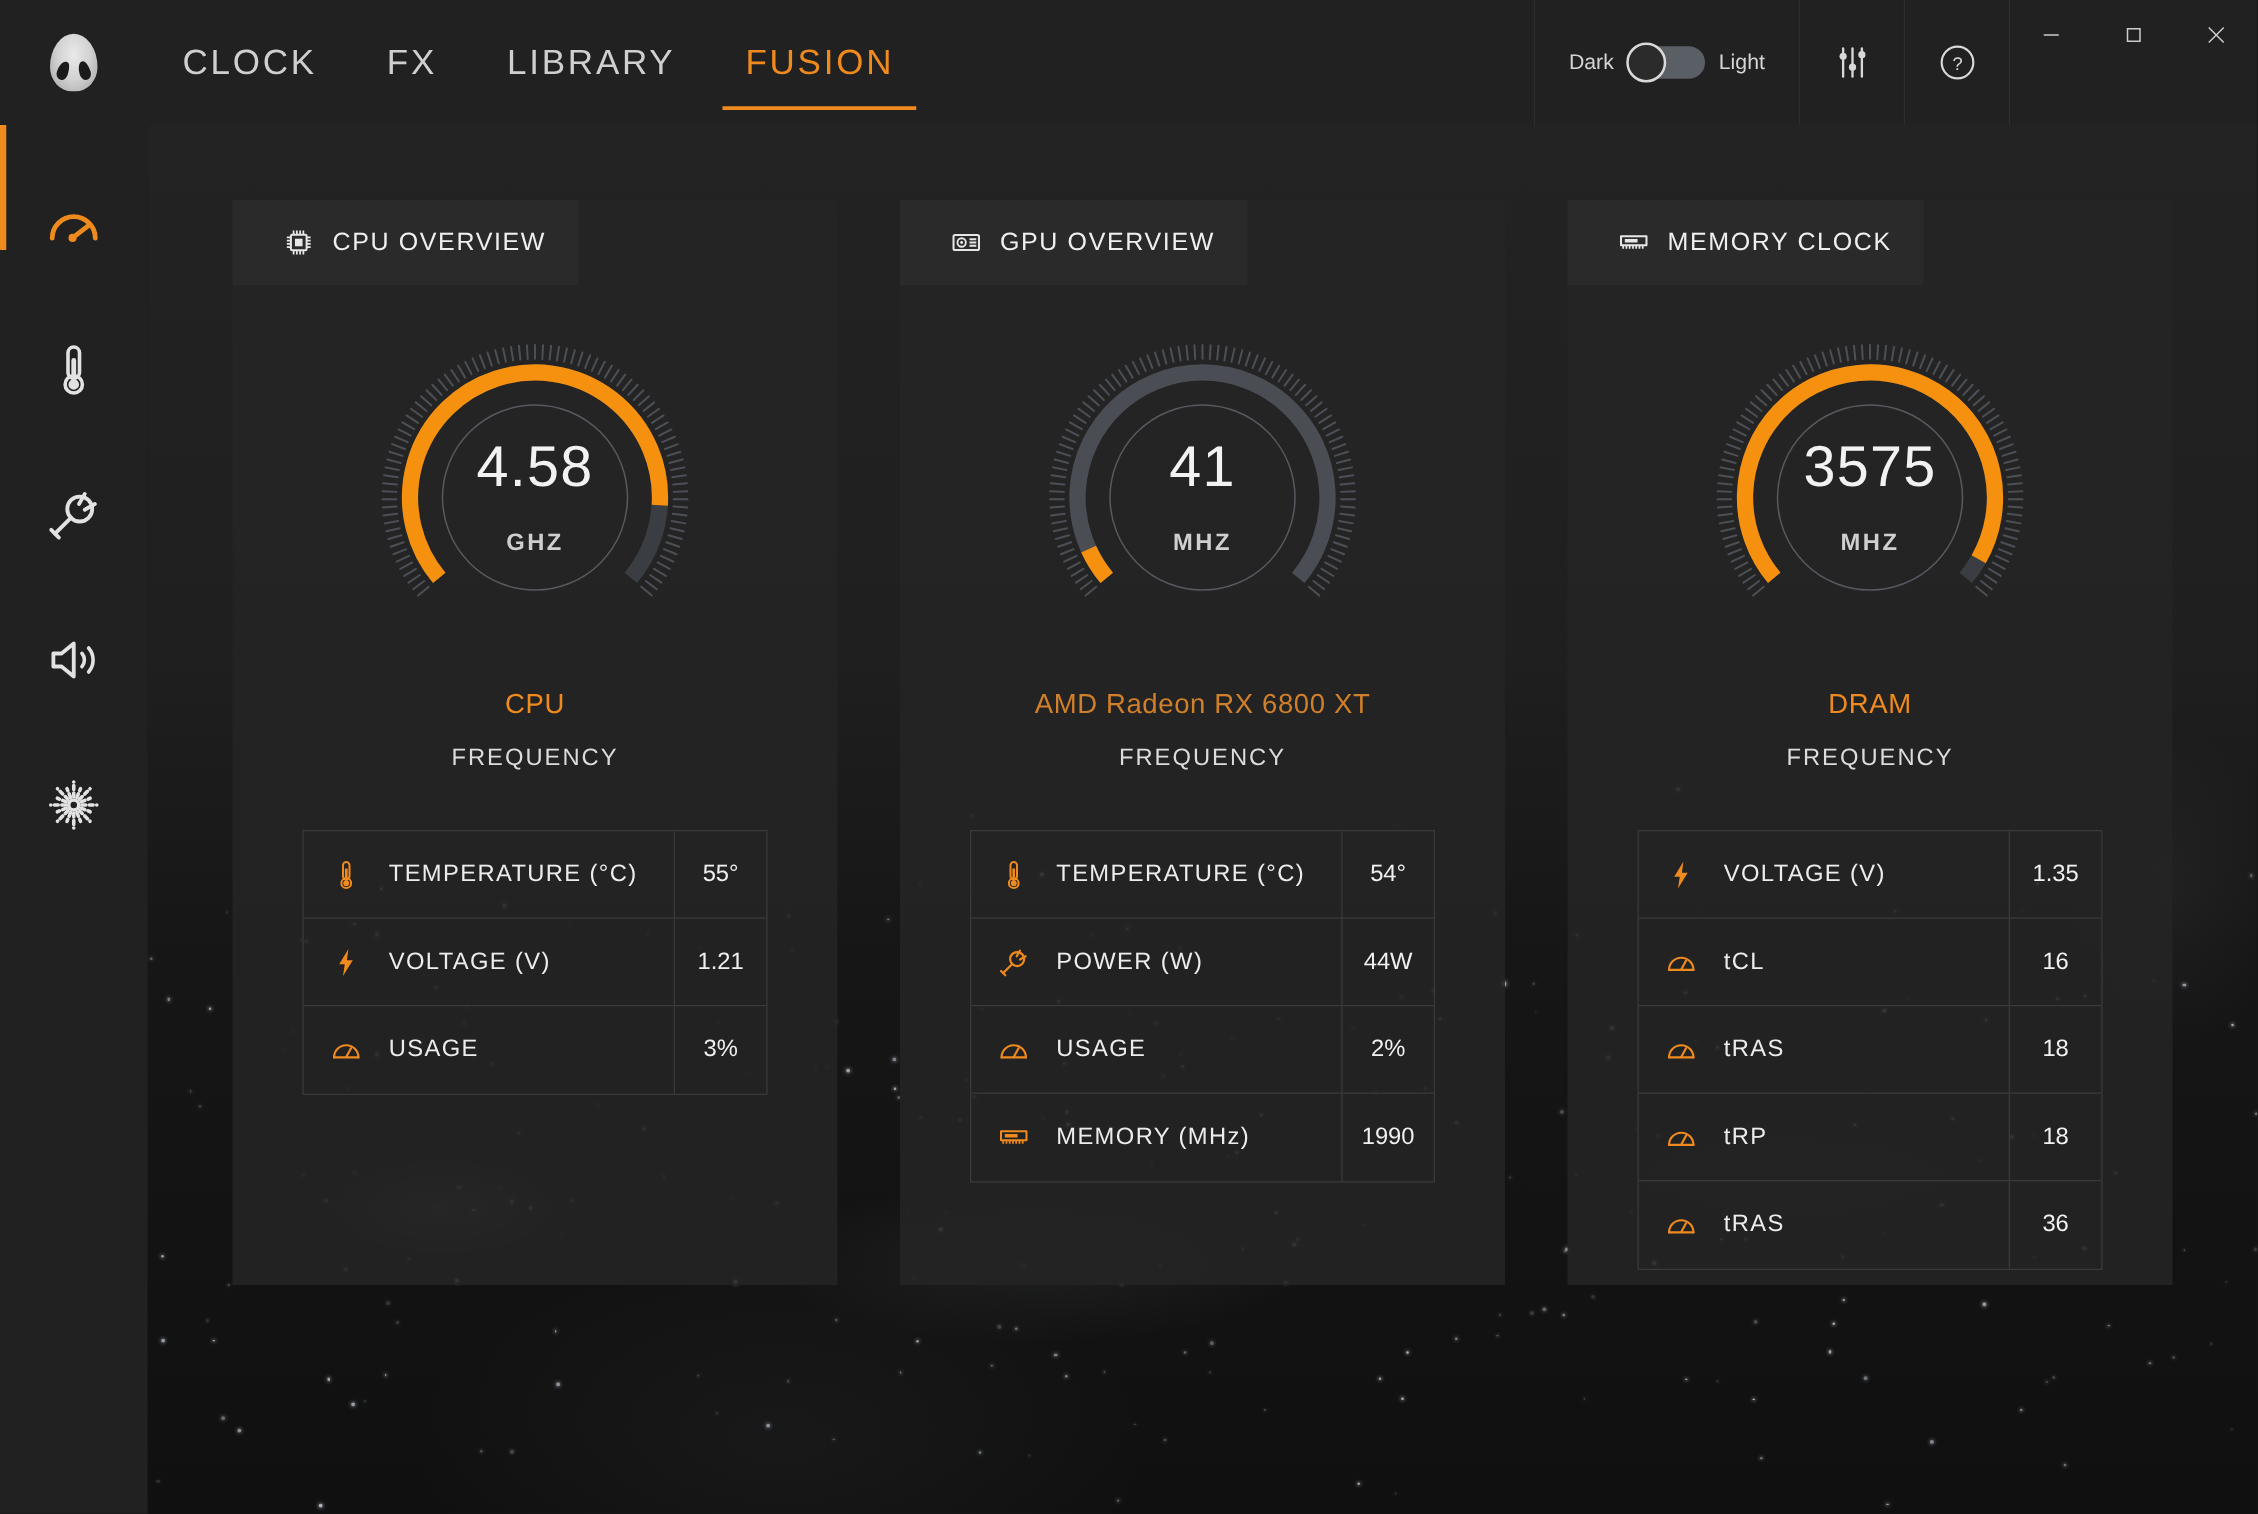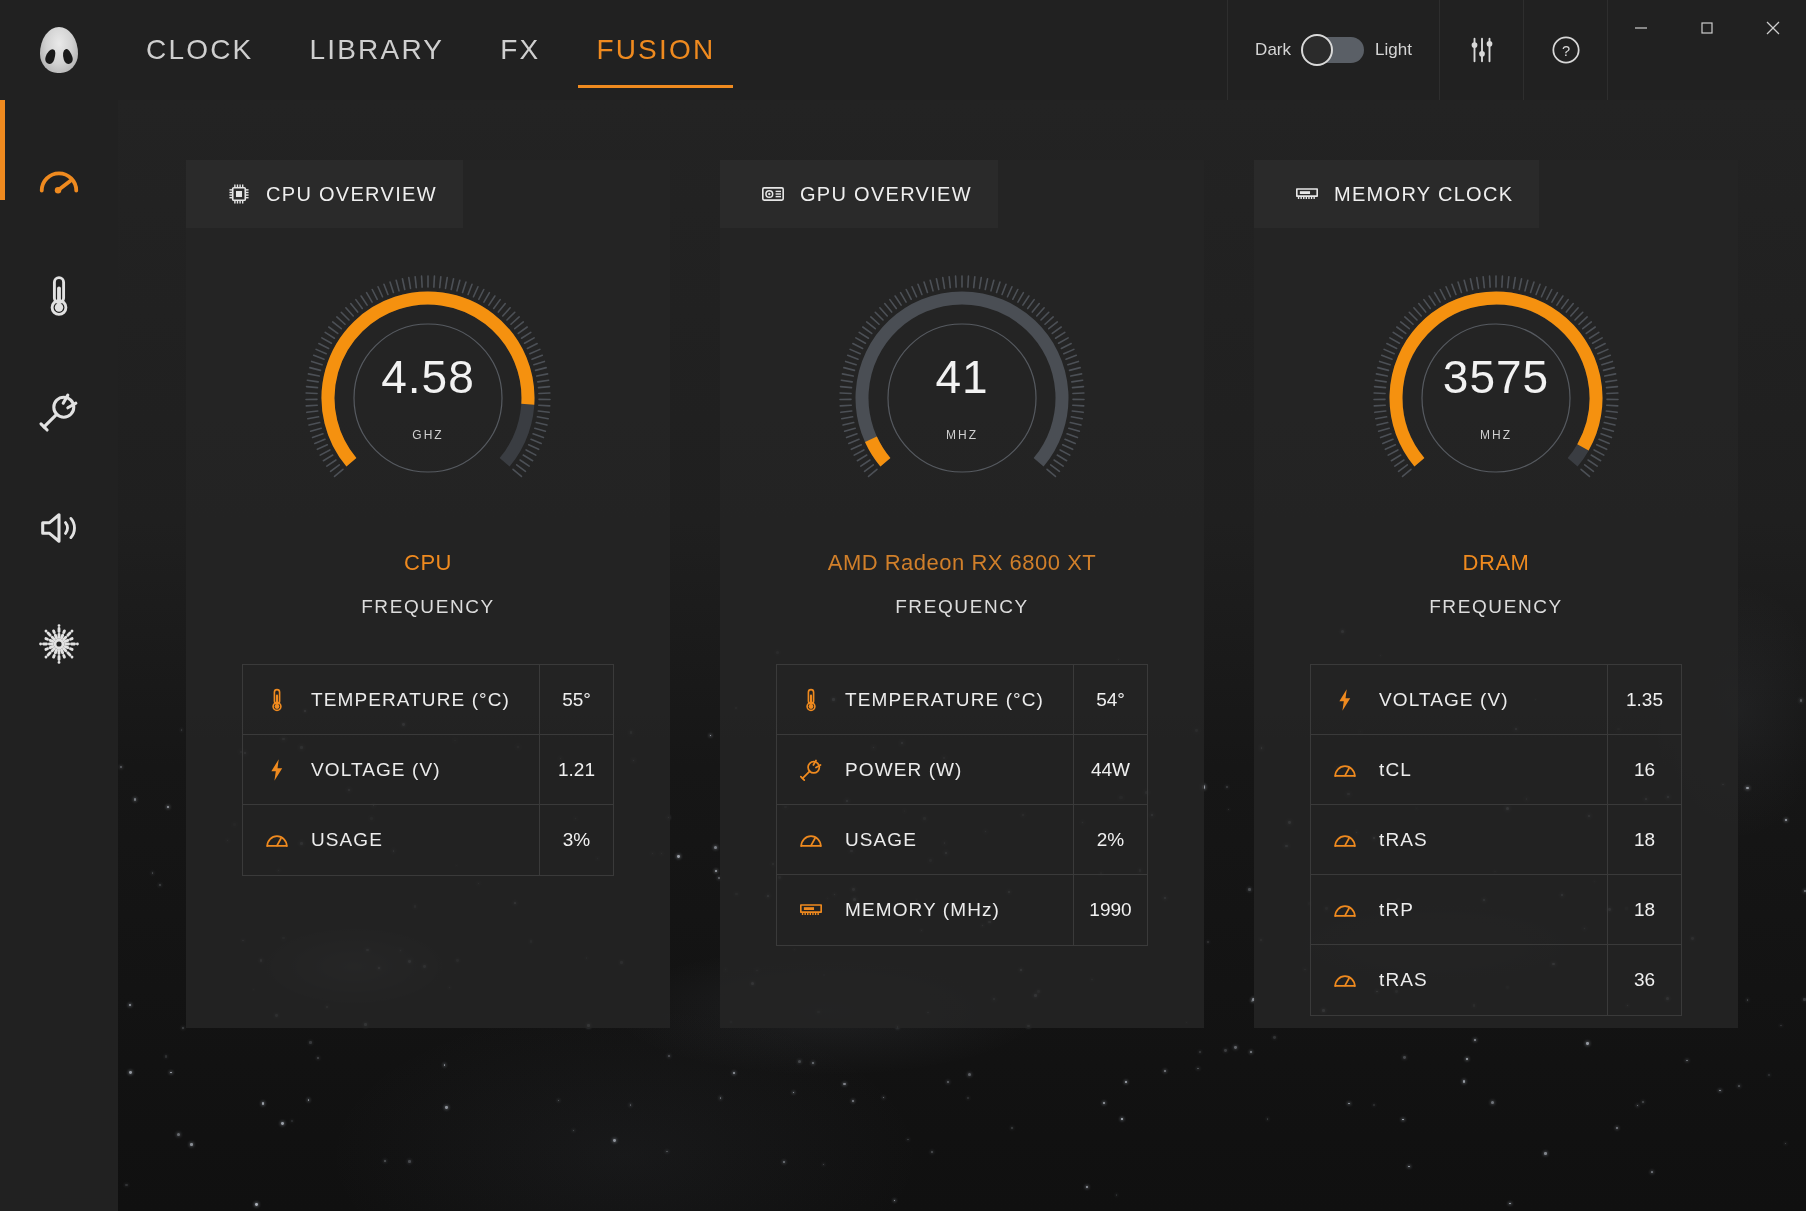--- a/index.html
+++ b/index.html
@@ -113,21 +113,21 @@
 
   
   .gauge-wrap { display:flex; flex-direction:column; align-items:center; }
   .gauge { position:relative; width:260px; height:260px; }
   .gauge svg { display:block; }
   .gauge-center {
     position:absolute; inset:0; display:flex; flex-direction:column;
     align-items:center; justify-content:center;
   }
   .gauge-value { font-size:46px; font-weight:300; color:#f2f2f2; letter-spacing:1px; line-height:1; }
-  .gauge-unit { margin-top:28px; font-size:12px; letter-spacing:2px; color:#cfcfcf; font-weight:400; }
+  .gauge-unit { margin-top:28px; font-size:19px; letter-spacing:2px; color:#cfcfcf; font-weight:700; }
   .gauge-name { margin-top:22px; font-size:22px; color:#d07f2a; font-weight:300; letter-spacing:.5px; }
   .gauge-name.cpu { color:#ef8a1f; }
   .gauge-sub { margin-top:20px; font-size:19px; letter-spacing:1.6px; color:#dcdcdc; font-weight:300; }
 
   
   .stats { margin:46px 56px 0 56px; border:1px solid #3a3a3a; }
   .stat-row { display:flex; align-items:center; height:70px; border-bottom:1px solid #3a3a3a; }
   .stat-row:last-child { border-bottom:none; }
   .stat-ico { width:68px; display:flex; align-items:center; justify-content:center; }
   .stat-label { flex:1; font-size:19px; letter-spacing:1.1px; color:#ececec; font-weight:300; }
@@ -397,22 +397,22 @@
       </div>
   </div>
 
   <div class="topbar">
     <div class="brand">
       <div class="alien-head"></div>
     </div>
 
     <div class="nav" id="nav">
         <div class="nav-item">CLOCK</div>
+        <div class="nav-item">FX</div>
         <div class="nav-item">LIBRARY</div>
-        <div class="nav-item">FX</div>
         <div class="nav-item active">FUSION</div>
       </div>
 
     <div class="topspacer"></div>
 
     <div class="tb-cell theme-cell">
       <span class="theme-label">Dark</span>
       <span class="switch">
         <span class="knob"></span>
       </span>

